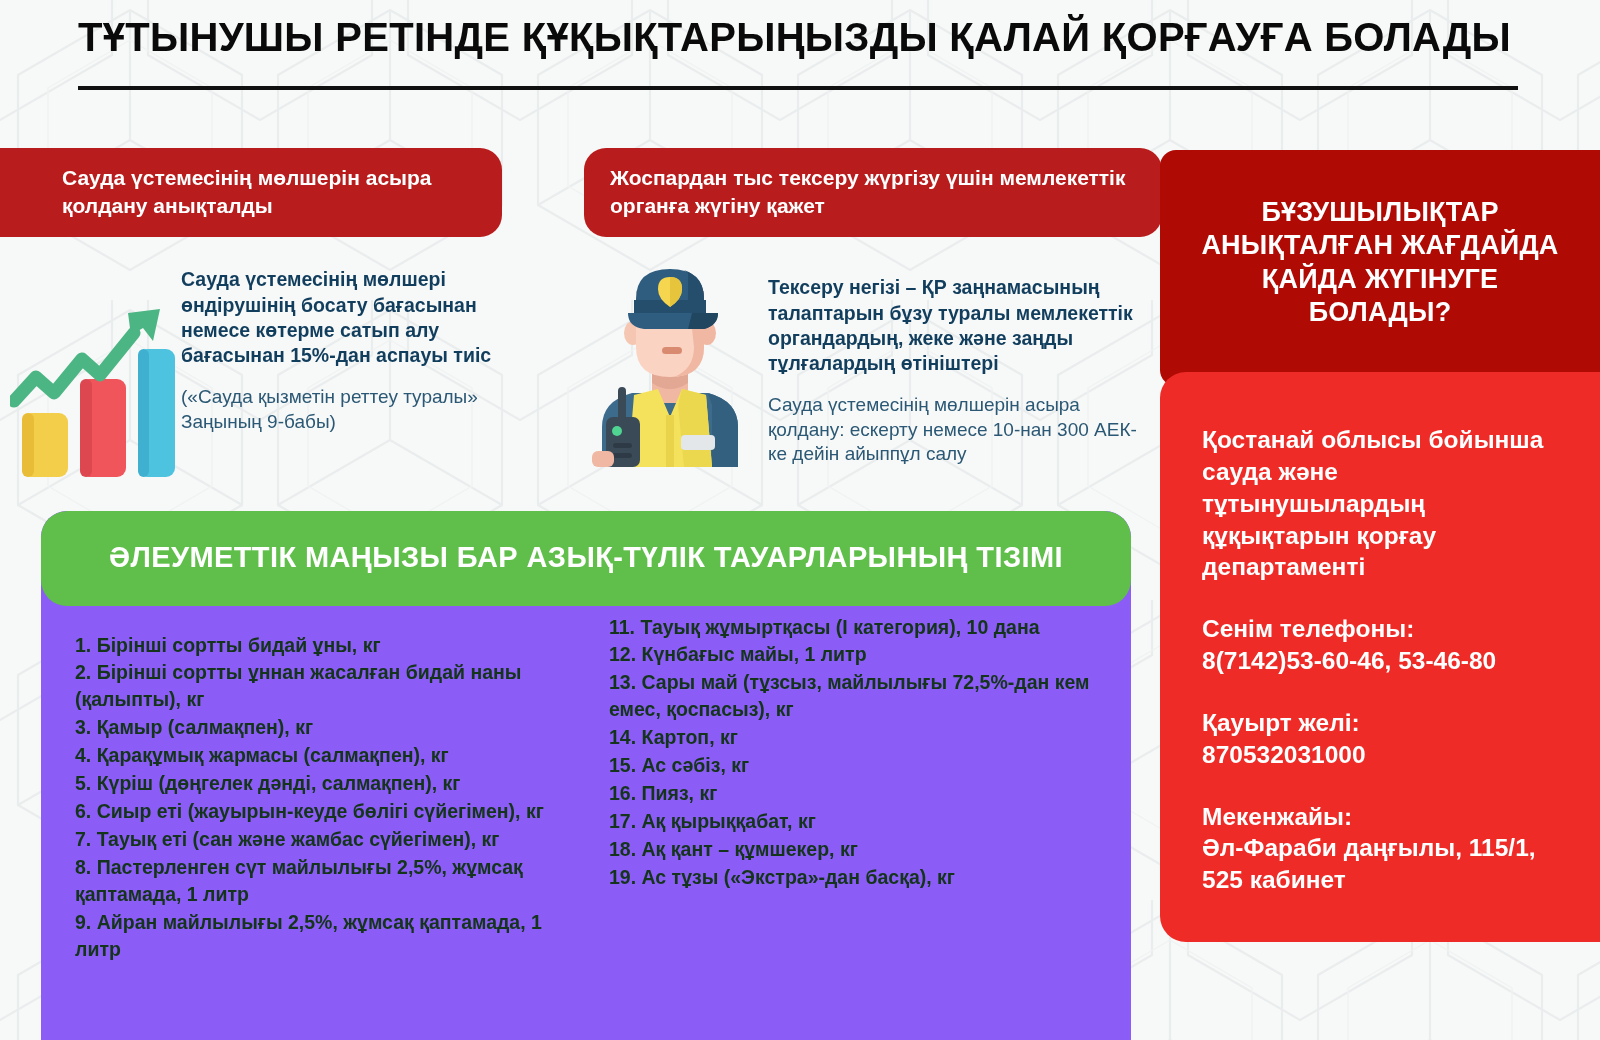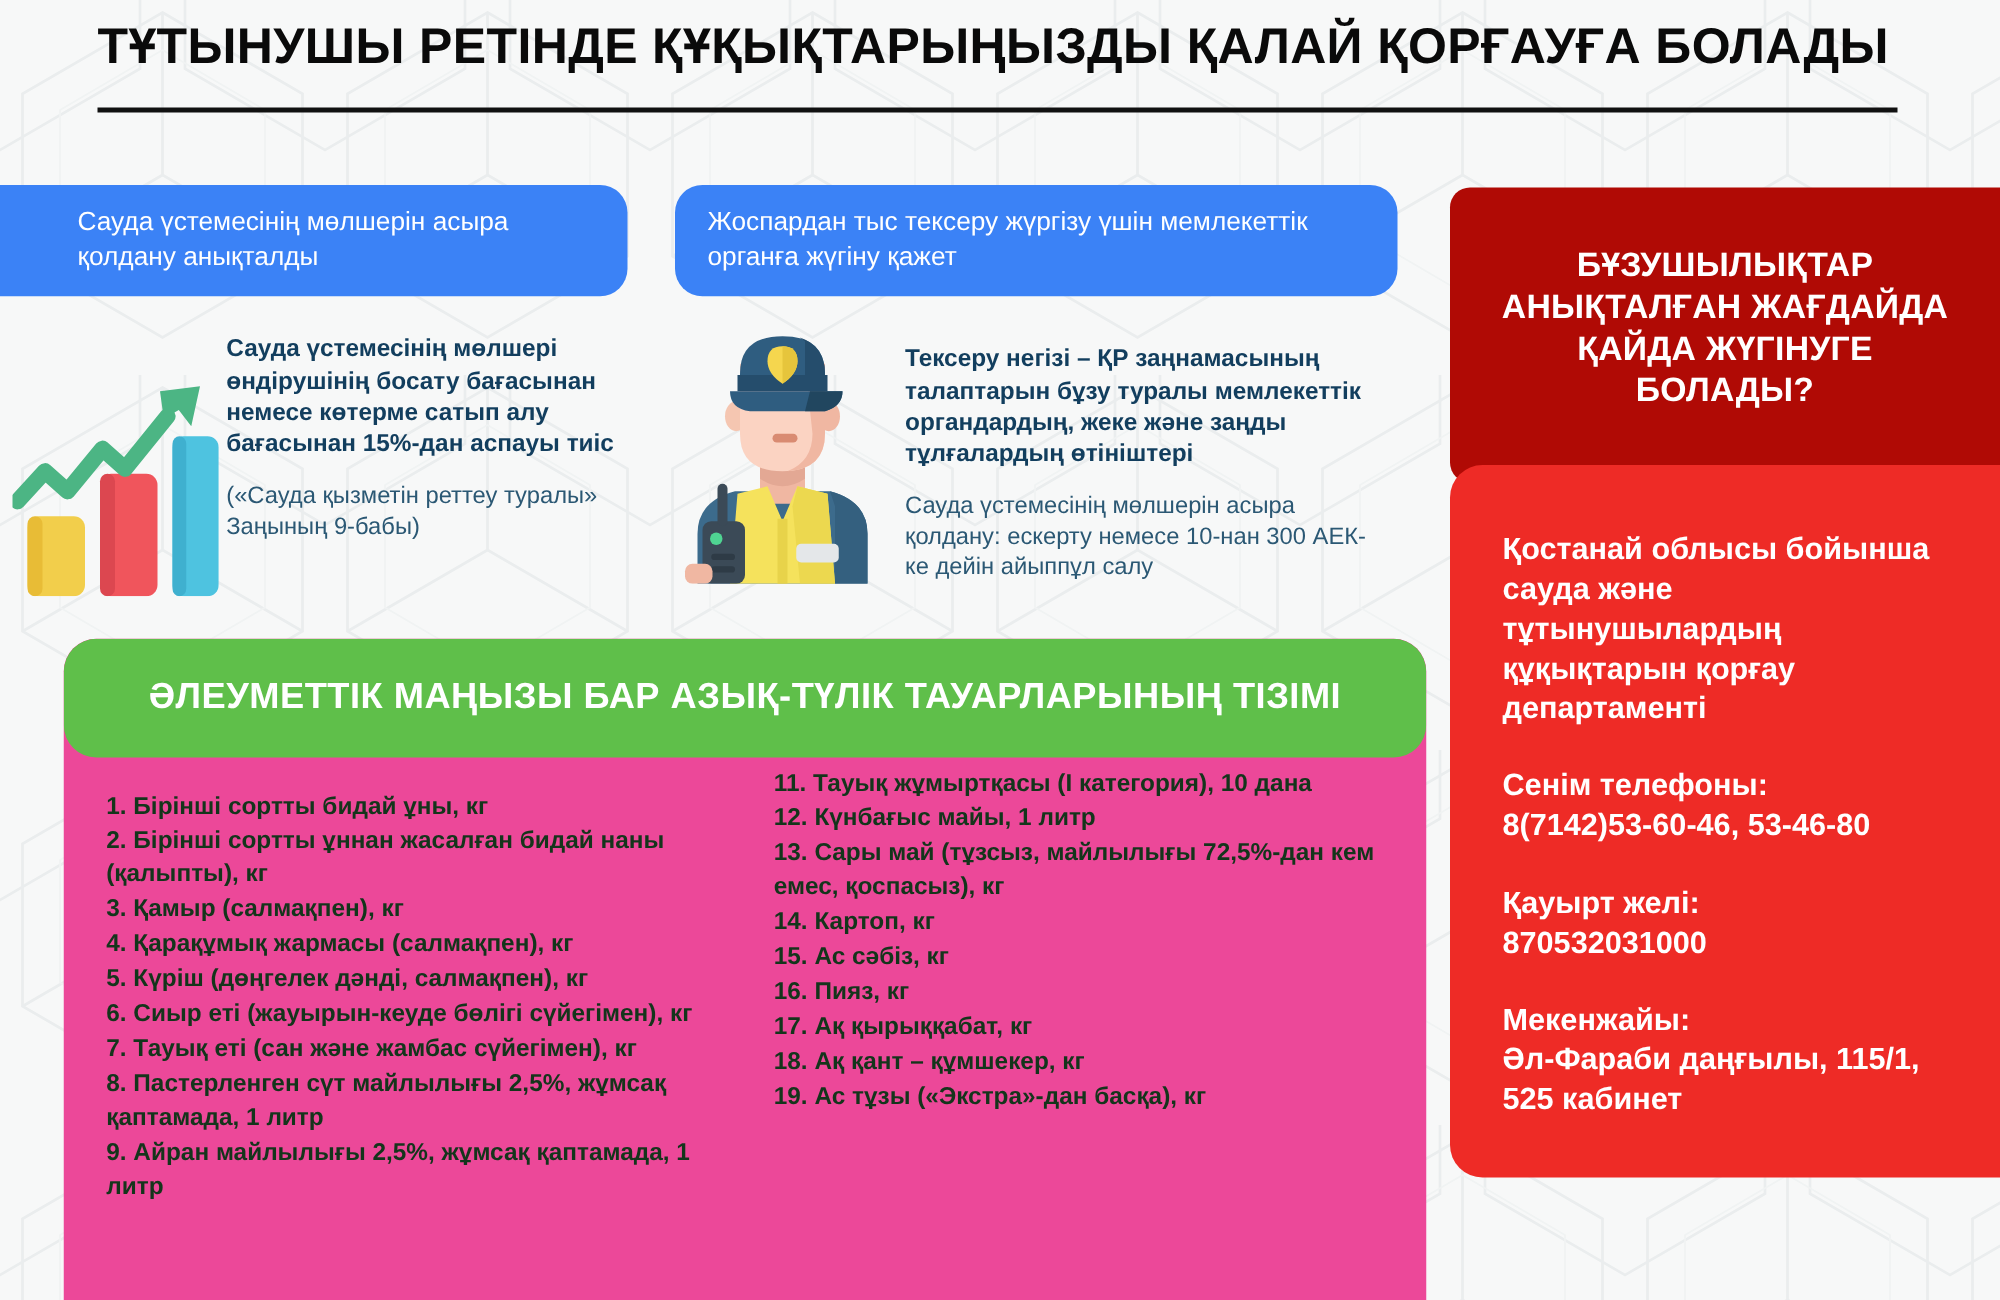--- a/index.html
+++ b/index.html
@@ -41,25 +41,25 @@
   }
   #title-rule {
     margin-top:26px;
     height:4px;
     background:#111;
     width:100%;
   }
 
   
   .pill-header {
-    background:#3b82f6;
+    background:#b91c1c;
     color:#ffffff;
     border-radius:22px;
     font-size:21px;
-    font-weight:normal;
+    font-weight:bold;
     line-height:1.32;
     padding:16px 28px 18px 26px;
   }
 
   
   #card-markup {
     position:absolute;
     left:0px; top:148px; width:502px;
   }
   #card-markup .pill-header {
@@ -85,21 +85,21 @@
     font-size:19px;
     font-weight:normal;
     color:#2b5874;
     line-height:1.30;
     margin-top:16px;
   }
 
   
   #card-inspection {
     position:absolute;
-    left:540px; top:148px; width:578px;
+    left:584px; top:148px; width:578px;
   }
   #card-inspection-body {
     display:flex;
     align-items:flex-start;
     margin-top:18px;
   }
   #inspector-art { flex:0 0 172px; }
   #card-inspection-text { margin-left:12px; padding-top:20px; width:370px; }
 
   
@@ -132,22 +132,22 @@
     font-size:24.5px;
     font-weight:bold;
     line-height:1.30;
   }
   .contact-block { margin-bottom:30px; }
   .contact-block:last-child { margin-bottom:0; }
 
   
   #green-panel {
     position:absolute;
-    left:51px; top:511px; width:1090px; height:529px;
-    background:#ec4899;
+    left:41px; top:511px; width:1090px; height:529px;
+    background:#8b5cf6;
     border-radius:26px 26px 0 0;
     overflow:hidden;
   }
   #green-header {
     background:#5fbf4a;
     border-radius:26px;
     padding:28px 40px 30px 40px;
   }
   #green-header-text {
     color:#ffffff;

